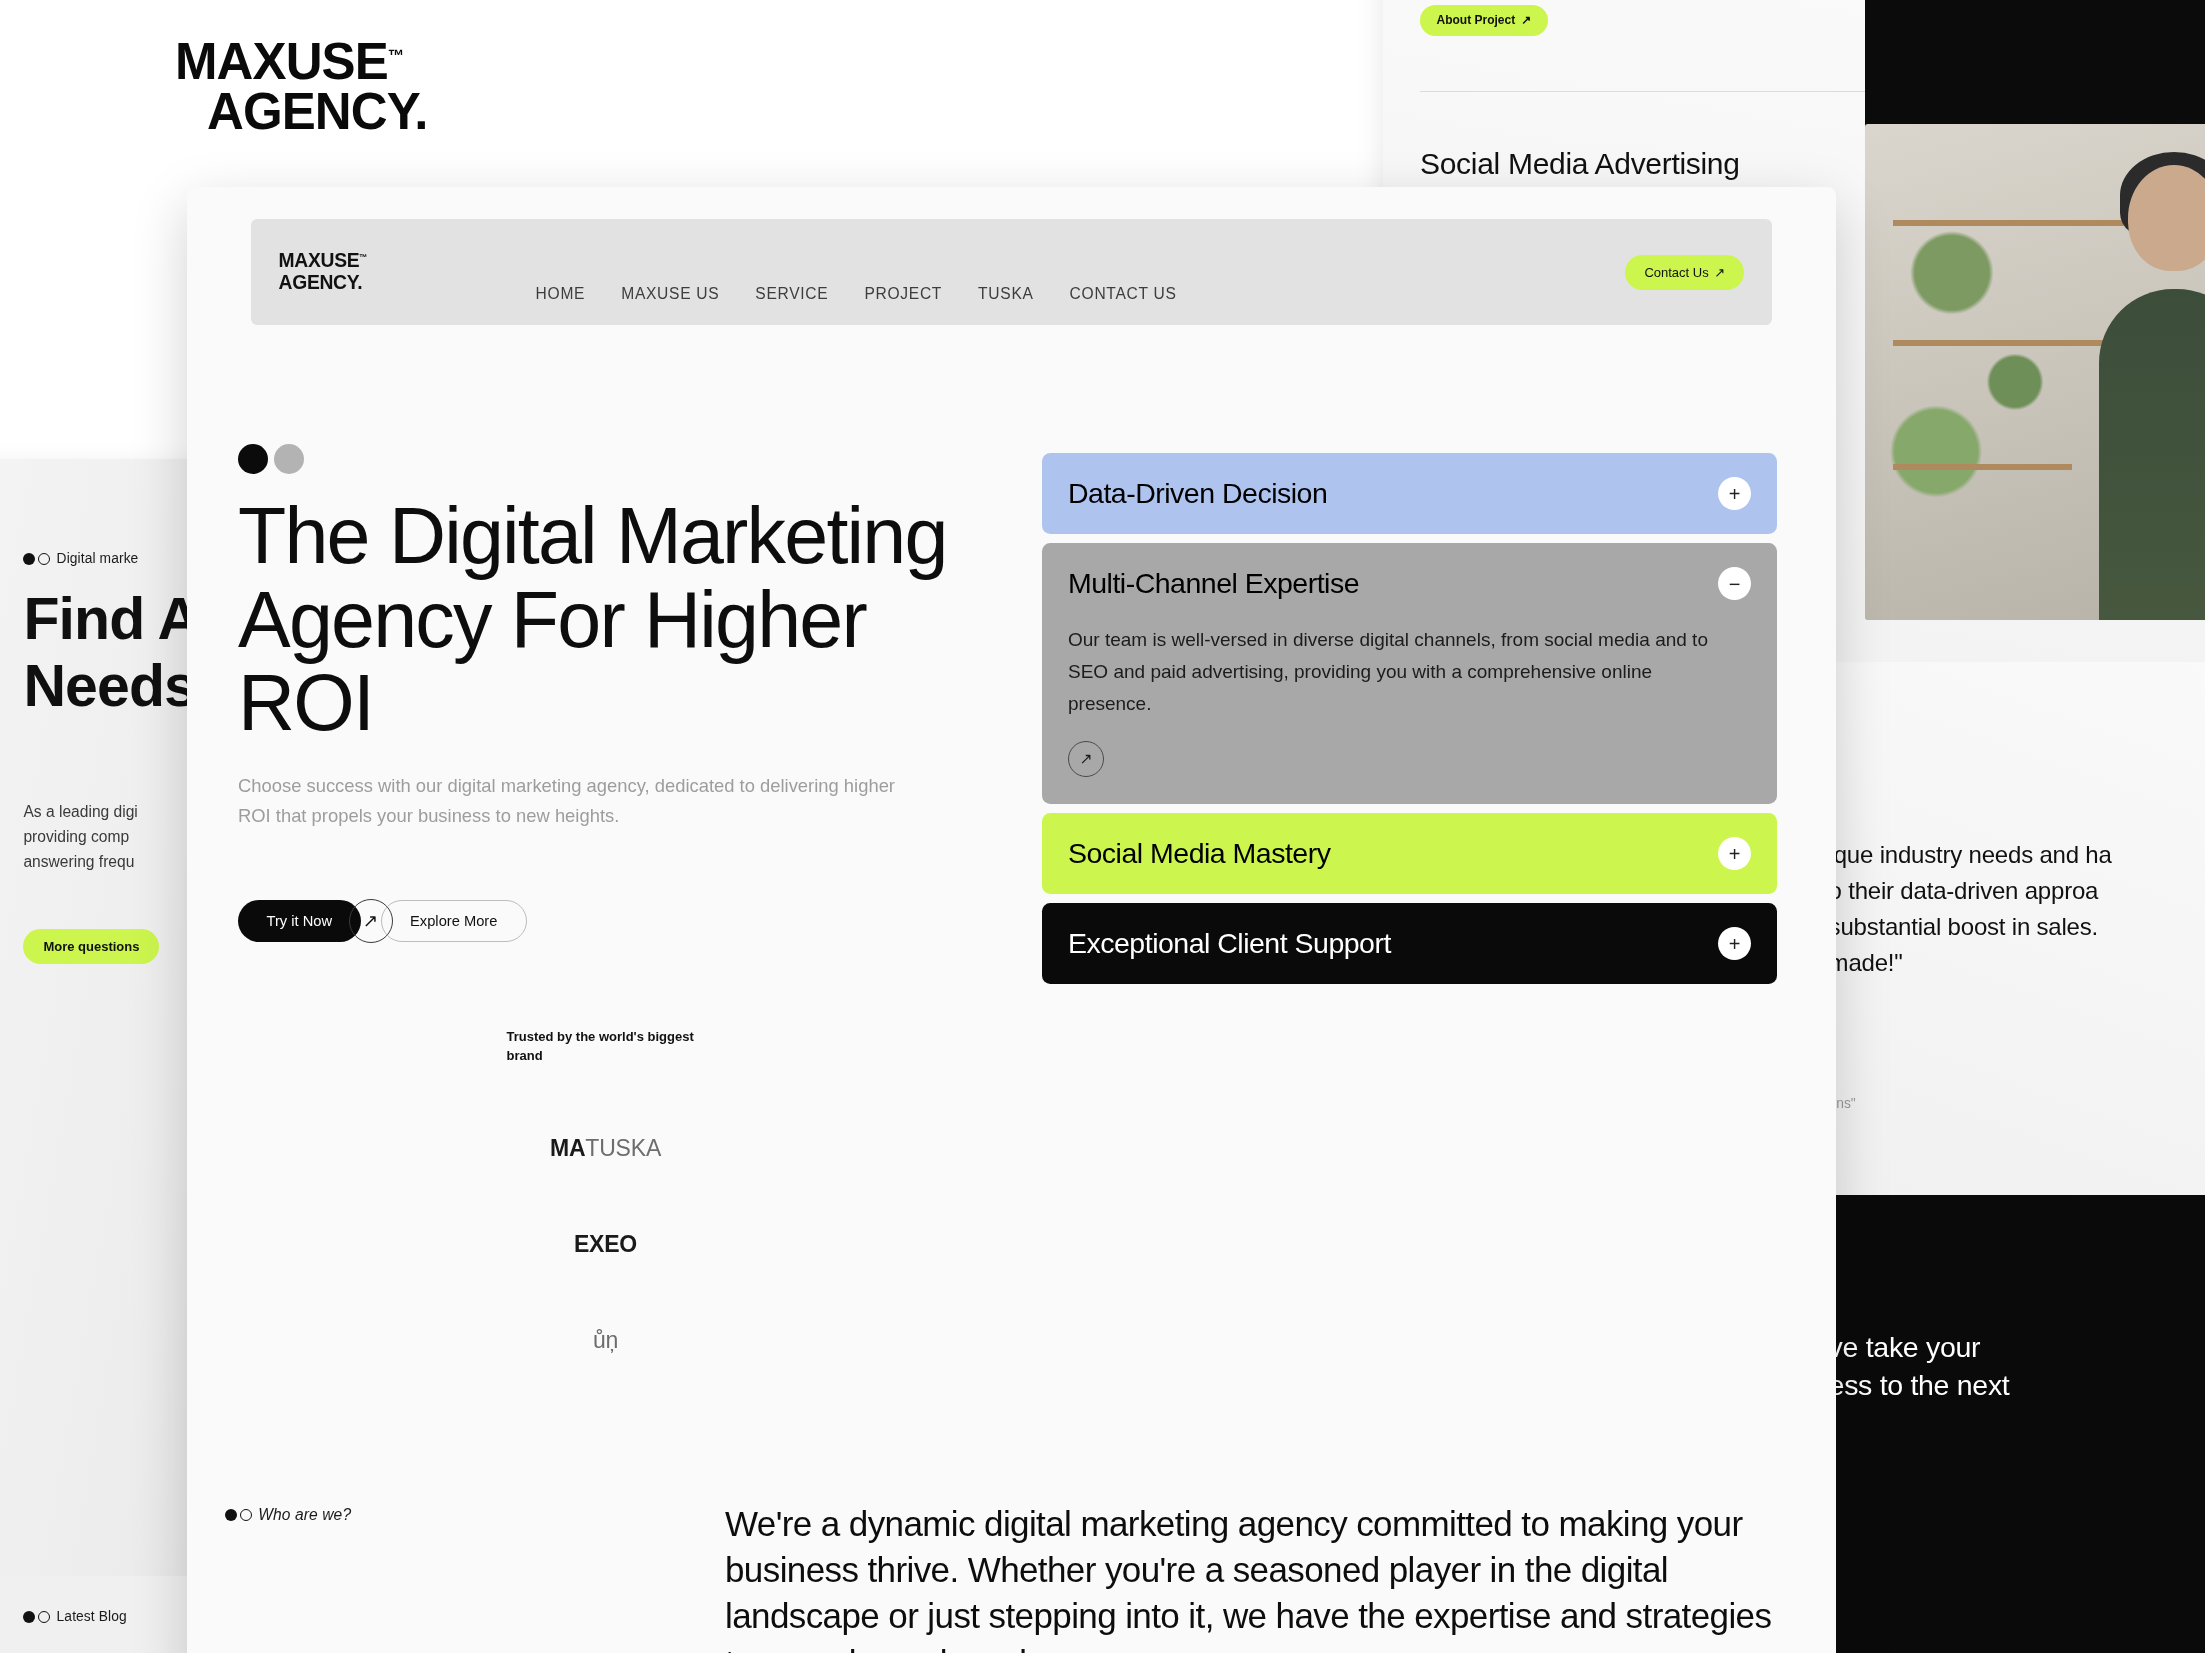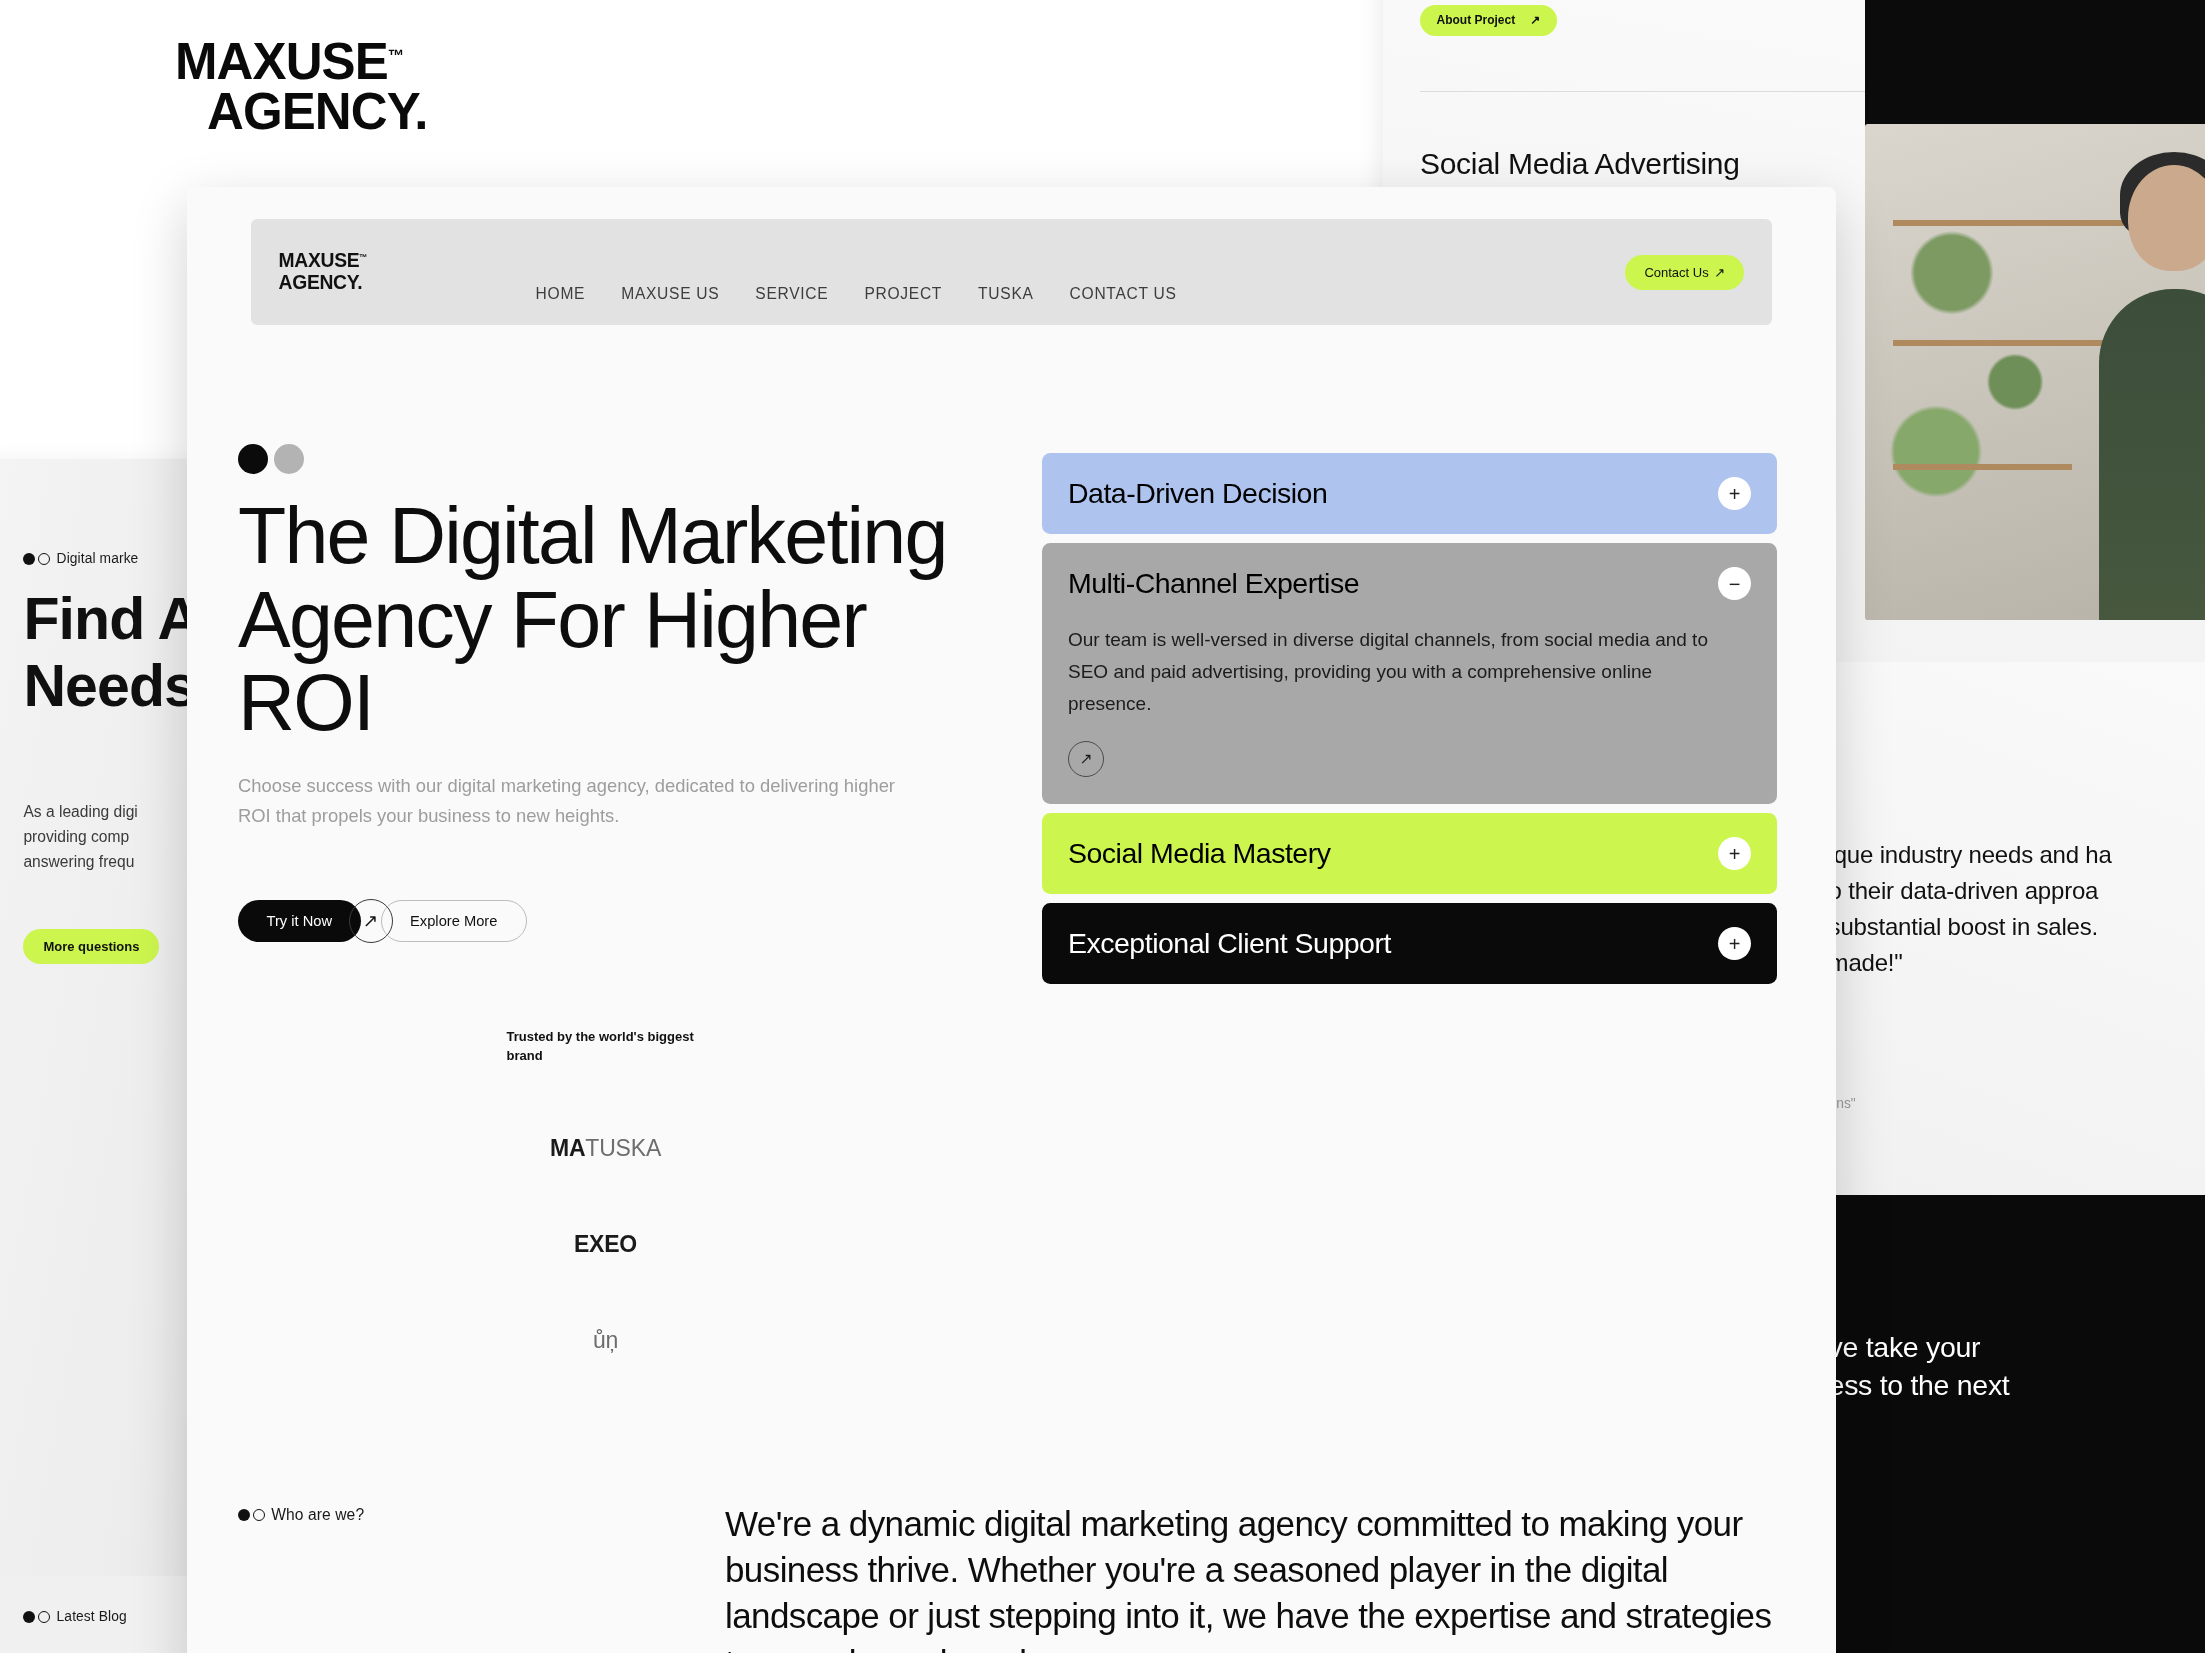--- a/index.html
+++ b/index.html
@@ -22,21 +22,21 @@
     box-shadow: 0 8.3px 27.6px rgba(0,0,0,.10);
   }
   #bg-left .pad { padding: 92px 0 0 51px; }
   .eyebrow { display: flex; align-items: center; gap: 6.4px; font-size: 13.8px; color: #1a1a1a; letter-spacing: 0.1px; }
   .dot-pair { display: inline-flex; align-items: center; gap: 2.8px; }
   .dot-f { width: 12px; height: 12px; border-radius: 50%; background: #111; }
   .dot-o { width: 12px; height: 12px; border-radius: 50%; border: 1.8px solid #111; }
   #bg-left h2 { font-size: 59px; line-height: 1.14; font-weight: 700; color: #101010; letter-spacing: -0.9px; margin-top: 20px; white-space: nowrap; }
   #bg-left .body { margin-top: 78px; font-size: 15.6px; line-height: 1.62; color: #3a3a3a; white-space: nowrap; }
   .pill-green {
-    display: inline-flex; align-items: center; gap: 15px;
+    display: inline-flex; align-items: center; gap: 6px;
     background: #ccf64d; color: #111; border-radius: 459px;
     font-size: 13px; font-weight: 600; padding: 10px 20px; white-space: nowrap;
   }
   #bg-left .pill-wrap { margin-top: 55px; }
 
   
   #bg-left-bottom {
     left: -27.6px; top: 1576px; width: 257px; height: 106px;
     background: #f0f0f0; border-radius: 12px;
   }
@@ -172,21 +172,21 @@
   .acc-black .acc-title { color: #ffffff; }
   .acc-body { padding: 0 26px 27px 26px; }
   .acc-body p { font-size: 19px; line-height: 1.68; color: #1c1c1c; max-width: 652px; }
   .body-arrow {
     margin-top: 21px; width: 36px; height: 36px; border-radius: 50%;
     border: 1.4px solid #4a4a4a; display: inline-flex; align-items: center; justify-content: center;
     font-size: 15.6px; color: #1a1a1a;
   }
 
   
-  #who { position: absolute; left: 51px; top: 1319px; }
+  #who { position: absolute; left: 38px; top: 1319px; font-style: italic; }
   #who .eyebrow { font-size: 15.6px; }
   #about { position: absolute; left: 538px; top: 1314px; width: 1048px; }
   #about p { font-size: 35px; line-height: 1.32; color: #0d0d0d; letter-spacing: -0.6px; }
 </style>
 </head>
 <body>
 
 <div id="stage">
 
   <div class="bg-card" id="bg-left">

